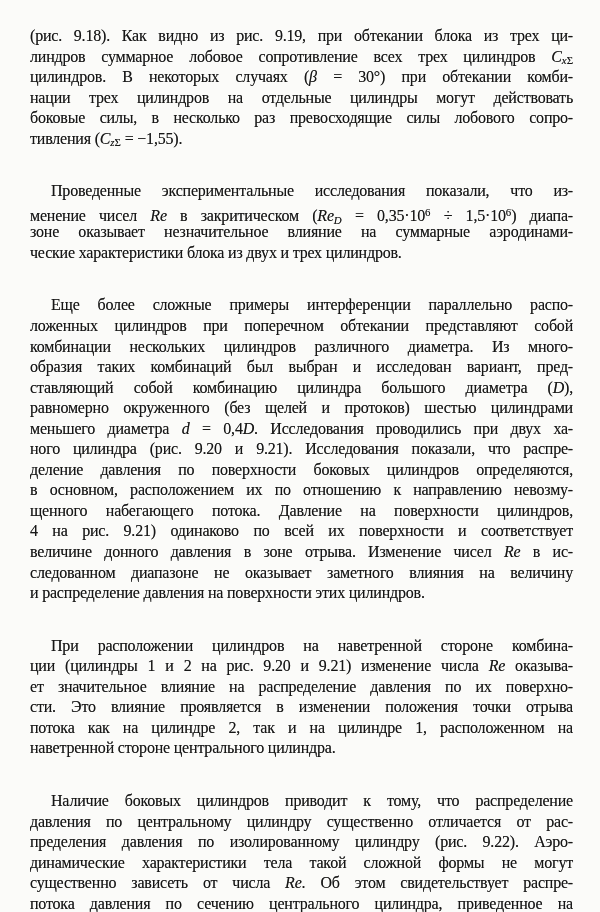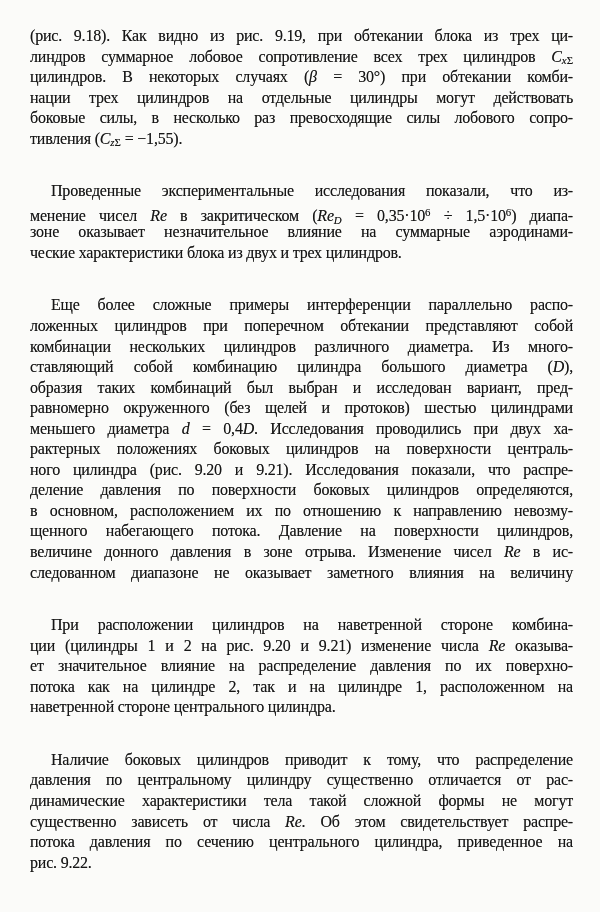--- a/index.html
+++ b/index.html
@@ -67,41 +67,44 @@
       <div class="para">
         <div class="line indent"><span>Проведенные экспериментальные исследования показали, что из-</span></div>
         <div class="line"><span>менение чисел </span><span class="it">Re</span><span> в закритическом (</span><span class="it">Re</span><span class="it sub">D</span><span> = 0,35·10</span><span class="sup">6</span><span> ÷ 1,5·10</span><span class="sup">6</span><span>) диапа-</span></div>
         <div class="line"><span>зоне оказывает незначительное влияние на суммарные аэродинами-</span></div>
         <div class="line last"><span>ческие характеристики блока из двух и трех цилиндров.</span></div>
       </div>
       <div class="para">
         <div class="line indent"><span>Еще более сложные примеры интерференции параллельно распо-</span></div>
         <div class="line"><span>ложенных цилиндров при поперечном обтекании представляют собой</span></div>
         <div class="line"><span>комбинации нескольких цилиндров различного диаметра. Из много-</span></div>
+        <div class="line"><span>образия таких комбинаций был выбран и исследован вариант, пред-</span></div>
         <div class="line"><span>ставляющий собой комбинацию цилиндра большого диаметра (</span><span class="it">D</span><span>),</span></div>
-        <div class="line"><span>образия таких комбинаций был выбран и исследован вариант, пред-</span></div>
         <div class="line"><span>равномерно окруженного (без щелей и протоков) шестью цилиндрами</span></div>
         <div class="line"><span>меньшего диаметра </span><span class="it">d</span><span> = 0,4</span><span class="it">D</span><span>. Исследования проводились при двух ха-</span></div>
-        <div class="line"><span>рактерных положениях боковых цилиндров на поверхности централь-</span></div>
         <div class="line"><span>ного цилиндра (рис. 9.20 и 9.21). Исследования показали, что распре-</span></div>
         <div class="line"><span>деление давления по поверхности боковых цилиндров определяются,</span></div>
         <div class="line"><span>в основном, расположением их по отношению к направлению невозму-</span></div>
         <div class="line"><span>щенного набегающего потока. Давление на поверхности цилиндров,</span></div>
+        <div class="line"><span>4 на рис. 9.21) одинаково по всей их поверхности и соответствует</span></div>
         <div class="line"><span>величине донного давления в зоне отрыва. Изменение чисел </span><span class="it">Re</span><span> в ис-</span></div>
         <div class="line"><span>следованном диапазоне не оказывает заметного влияния на величину</span></div>
+        <div class="line last"><span>и распределение давления на поверхности этих цилиндров.</span></div>
       </div>
       <div class="para">
         <div class="line indent"><span>При расположении цилиндров на наветренной стороне комбина-</span></div>
         <div class="line"><span>ции (цилиндры 1 и 2 на рис. 9.20 и 9.21) изменение числа </span><span class="it">Re</span><span> оказыва-</span></div>
         <div class="line"><span>ет значительное влияние на распределение давления по их поверхно-</span></div>
+        <div class="line"><span>сти. Это влияние проявляется в изменении положения точки отрыва</span></div>
         <div class="line"><span>потока как на цилиндре 2, так и на цилиндре 1, расположенном на</span></div>
         <div class="line last"><span>наветренной стороне центрального цилиндра.</span></div>
       </div>
       <div class="para">
         <div class="line indent"><span>Наличие боковых цилиндров приводит к тому, что распределение</span></div>
         <div class="line"><span>давления по центральному цилиндру существенно отличается от рас-</span></div>
+        <div class="line"><span>пределения давления по изолированному цилиндру (рис. 9.22). Аэро-</span></div>
         <div class="line"><span>динамические характеристики тела такой сложной формы не могут</span></div>
         <div class="line"><span>существенно зависеть от числа </span><span class="it">Re</span><span>. Об этом свидетельствует распре-</span></div>
         <div class="line"><span>потока давления по сечению центрального цилиндра, приведенное на</span></div>
         <div class="line last"><span>рис. 9.22.</span></div>
       </div>
     </div>
 </div>
 
 </body></html>

